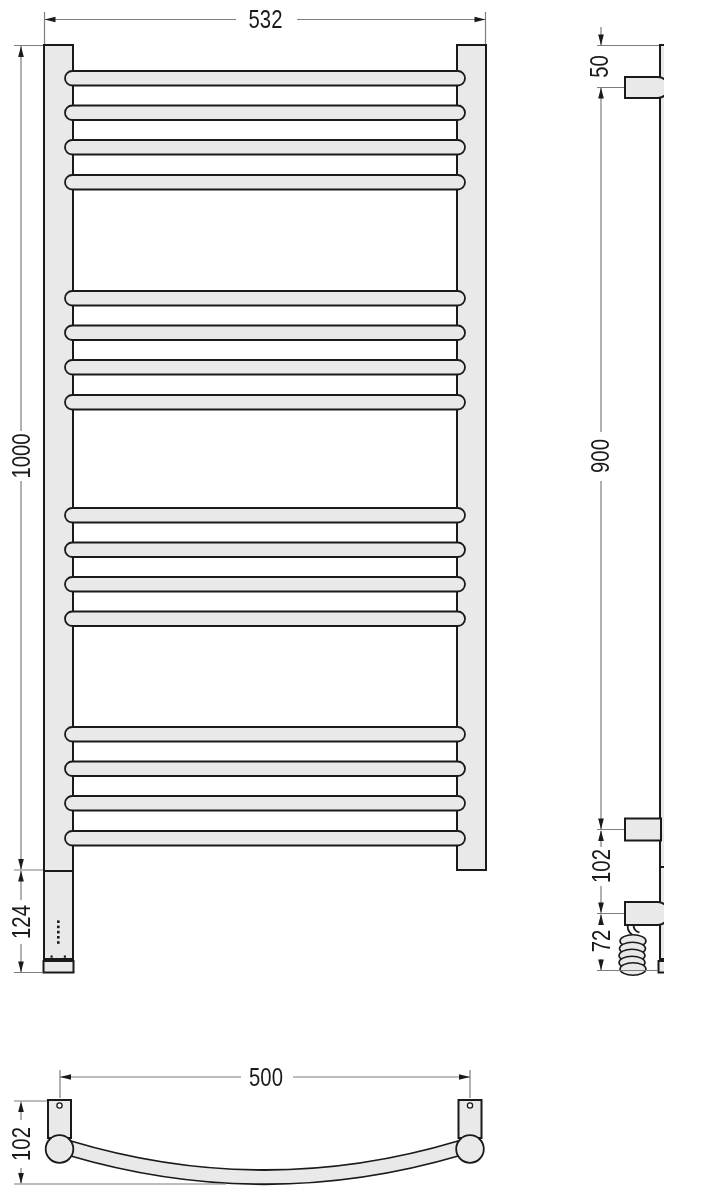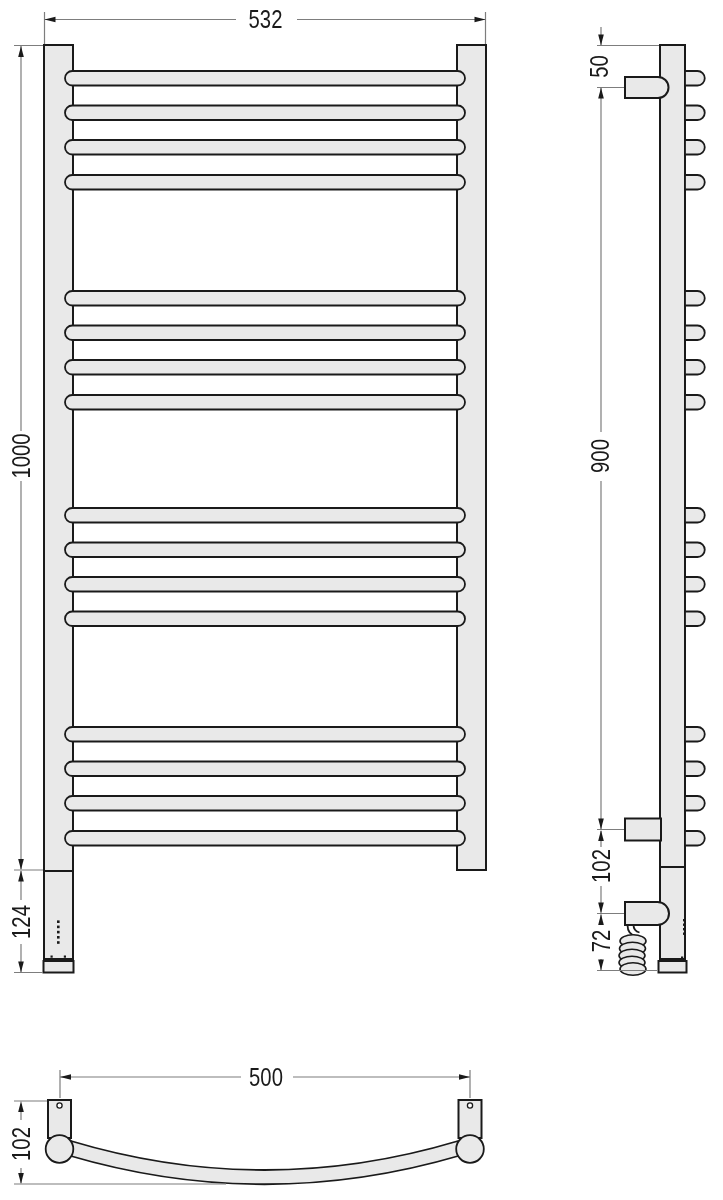--- a/index.html
+++ b/index.html
@@ -1,16 +1,16 @@
 <!DOCTYPE html>
 <html><head>
 <meta charset="utf-8">
 <style>
   html,body{margin:0;padding:0;background:#fff;}
-  #canvas{position:relative;width:723px;height:1200px;background:var(--bg,#fff);overflow:hidden;}
+  #canvas{position:relative;width:664px;height:1200px;background:var(--bg,#fff);overflow:hidden;}
   svg{display:block;}
   .shape{fill:var(--fill,#e9e9e9);stroke:var(--line,#1a1a1a);stroke-width:2;}
   .bar{fill:var(--fill,#e9e9e9);stroke:var(--line,#1a1a1a);stroke-width:1.8;}
   .thin{fill:var(--fill,#e9e9e9);stroke:var(--line,#1a1a1a);stroke-width:1.6;}
   .dim{stroke:var(--dim,#7d7d7d);stroke-width:1.2;fill:none;}
   .arrow{fill:var(--line,#1a1a1a);stroke:none;}
   .dot{fill:var(--line,#1a1a1a);stroke:none;}
   .hole{fill:#fff;stroke:var(--line,#1a1a1a);stroke-width:1.3;}
   .wire{fill:none;stroke:var(--line,#1a1a1a);stroke-width:1.8;}
   text.dim-label{font-family:"Liberation Sans",sans-serif;font-size:26px;fill:#1a1a1a;

